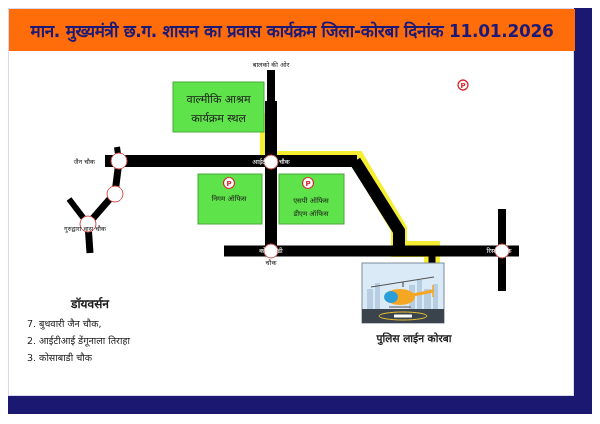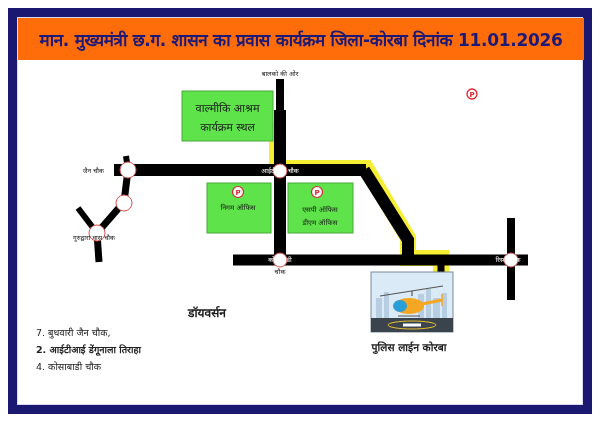--- a/index.html
+++ b/index.html
@@ -1,20 +1,20 @@
 <!DOCTYPE html>
 <html><head>
 <meta charset="utf-8">
 <style>
   * { box-sizing: border-box; margin: 0; padding: 0; }
   html, body { width: 600px; height: 424px; background: #ffffff; overflow: hidden; }
   body { font-family: "DejaVu Sans", "Liberation Sans", sans-serif; position: relative; }
   .frame {
     position: absolute; left: 8px; top: 8px; width: 584px; height: 406px;
-    background: #1a1870; padding: 9px;
+    background: #1a1870; 
   }
   .inner {
     position: relative; width: 566px; height: 388px; background: #ffffff;
     border: 1px solid #d8d8ee;
   }
   .title-bar {
     position: absolute; left: 0; top: 0; width: 566px; height: 42px;
     background: #ff6d0a; display: flex; align-items: center; justify-content: center;
   }
   .title-text {
@@ -23,25 +23,25 @@
   }
   svg.map { position: absolute; left: 0; top: 42px; width: 566px; height: 346px; }
   .lbl { font-family: "DejaVu Sans", sans-serif; fill: #222; }
   .venue { font-family: "DejaVu Sans", sans-serif; fill: #1a1a1a; }
   .legend { position: absolute; font-family: "DejaVu Sans", sans-serif; color: #222; }
   .legend .head { font-weight: bold; font-size: 12px; text-align: center; margin-bottom: 3px; color: #1a1a1a; }
   .legend .item { font-size: 9.5px; line-height: 17px; white-space: nowrap; }
   .parking-legend { left: 385px; top: 86px; width: 170px; }
   .parking-legend .head { padding-left: 20px; }
   .diversion-legend { left: 18px; top: 286px; width: 190px; }
-  .diversion-legend .head { text-align: right; padding-left: 44px; font-family: Liberation Mono, monospace; }
-  .diversion-legend .item.bold { font-weight: bold; }
+  .diversion-legend .head { text-align: left; padding-left: 44px; font-family: Liberation Mono, monospace; }
+  .diversion-legend .item.bold { font-weight: normal; }
   .pin-standalone { position: absolute; left: 448px; top: 70px; width: 12px; height: 12px; }
   .helipad-caption {
-    position: absolute; left: 336px; top: 322px; width: 110px; text-align: center;
+    position: absolute; left: 350px; top: 322px; width: 110px; text-align: center;
     font-size: 10.5px; font-weight: bold; color: #222; font-family: "DejaVu Sans", sans-serif;
   }
 </style>
 </head>
 <body>
 
 <div class="frame">
   <div class="inner">
 
     <div class="title-bar">
@@ -150,17 +150,17 @@
       <text x="6" y="8.6" font-size="7" font-weight="bold" fill="#d9202a" text-anchor="middle" font-family="DejaVu Sans, sans-serif">P</text>
     </svg>
 
     <div class="helipad-caption">पुलिस लाईन कोरबा</div>
 
 
     <div class="legend diversion-legend">
       <div class="head">डॉयवर्सन</div>
       <div class="item">7. बुधवारी जैन चौक,</div>
       <div class="item bold">2. आईटीआई डेंगूनाला तिराहा</div>
-      <div class="item">4. कोसाबाडी चौक</div>
+      <div class="item">3. कोसाबाडी चौक</div>
     </div>
 
   </div>
 </div>
 
 </body></html>

